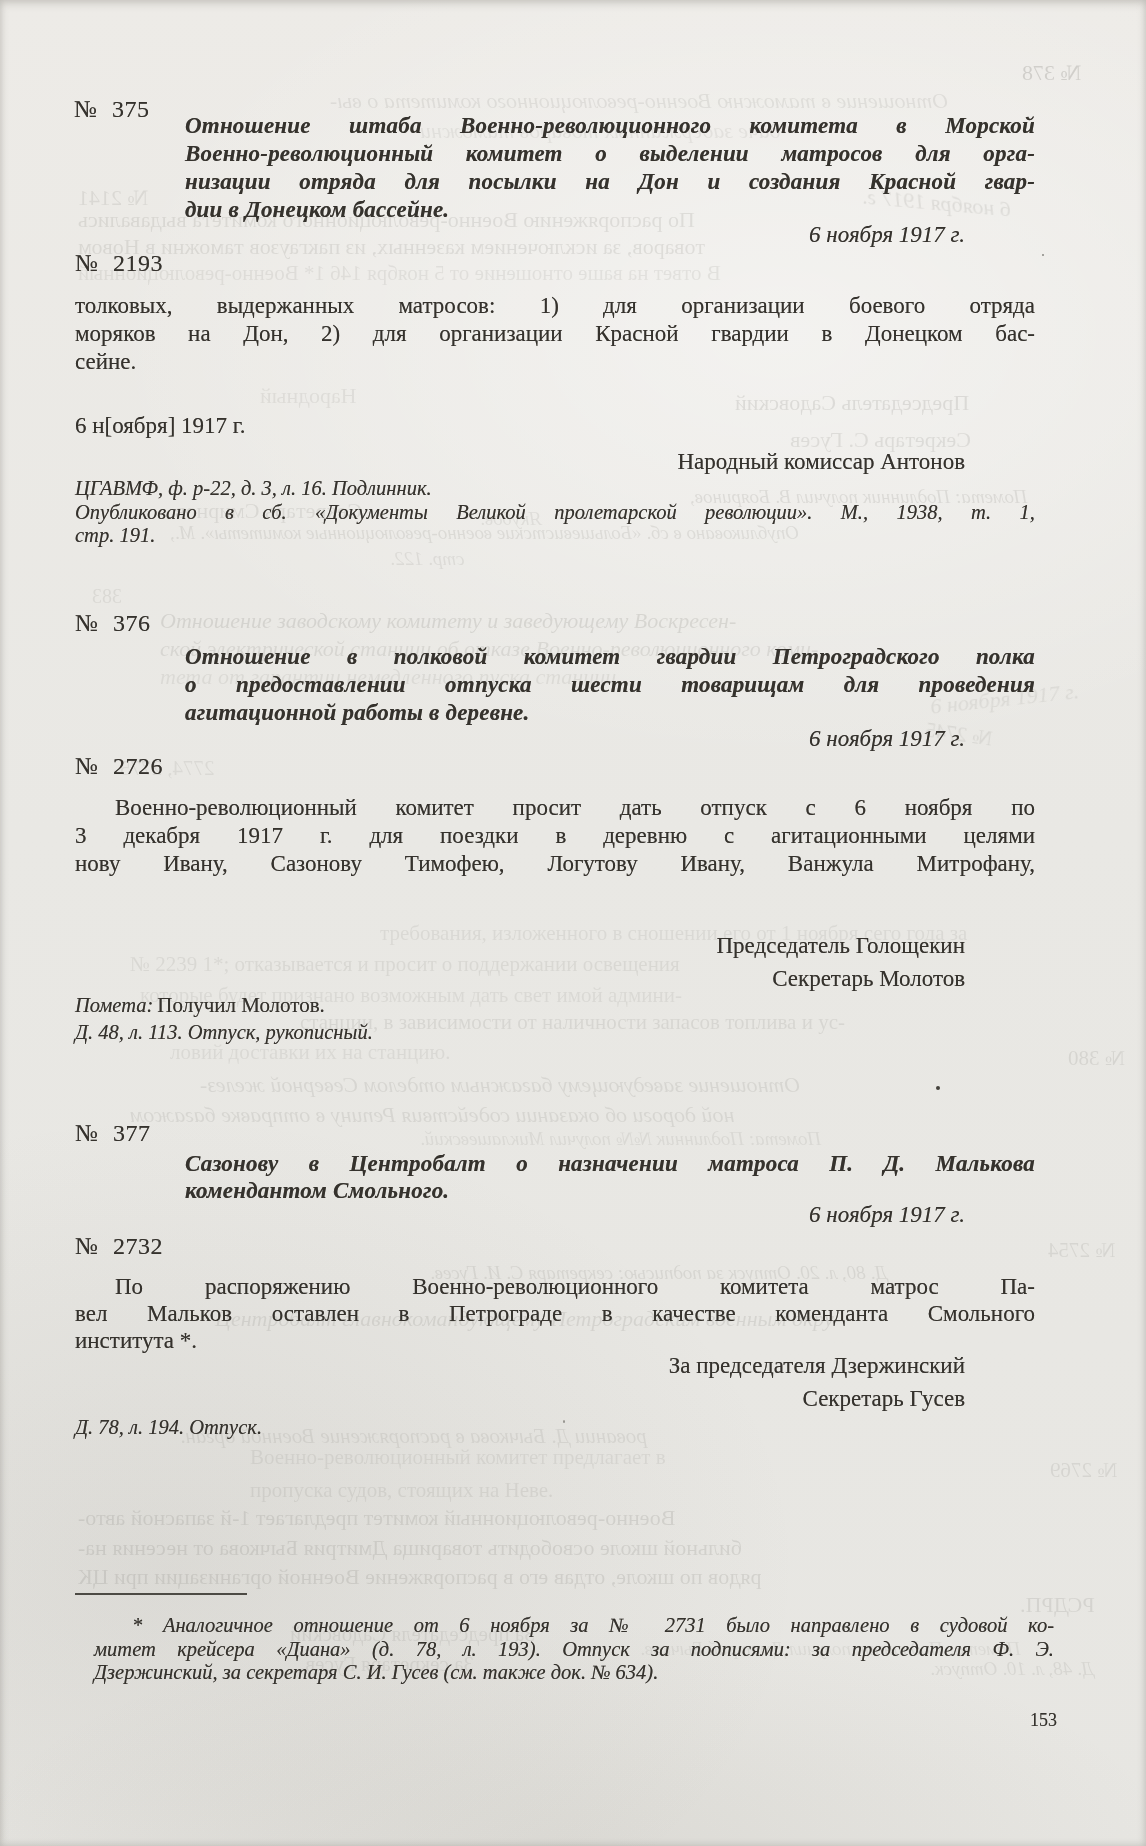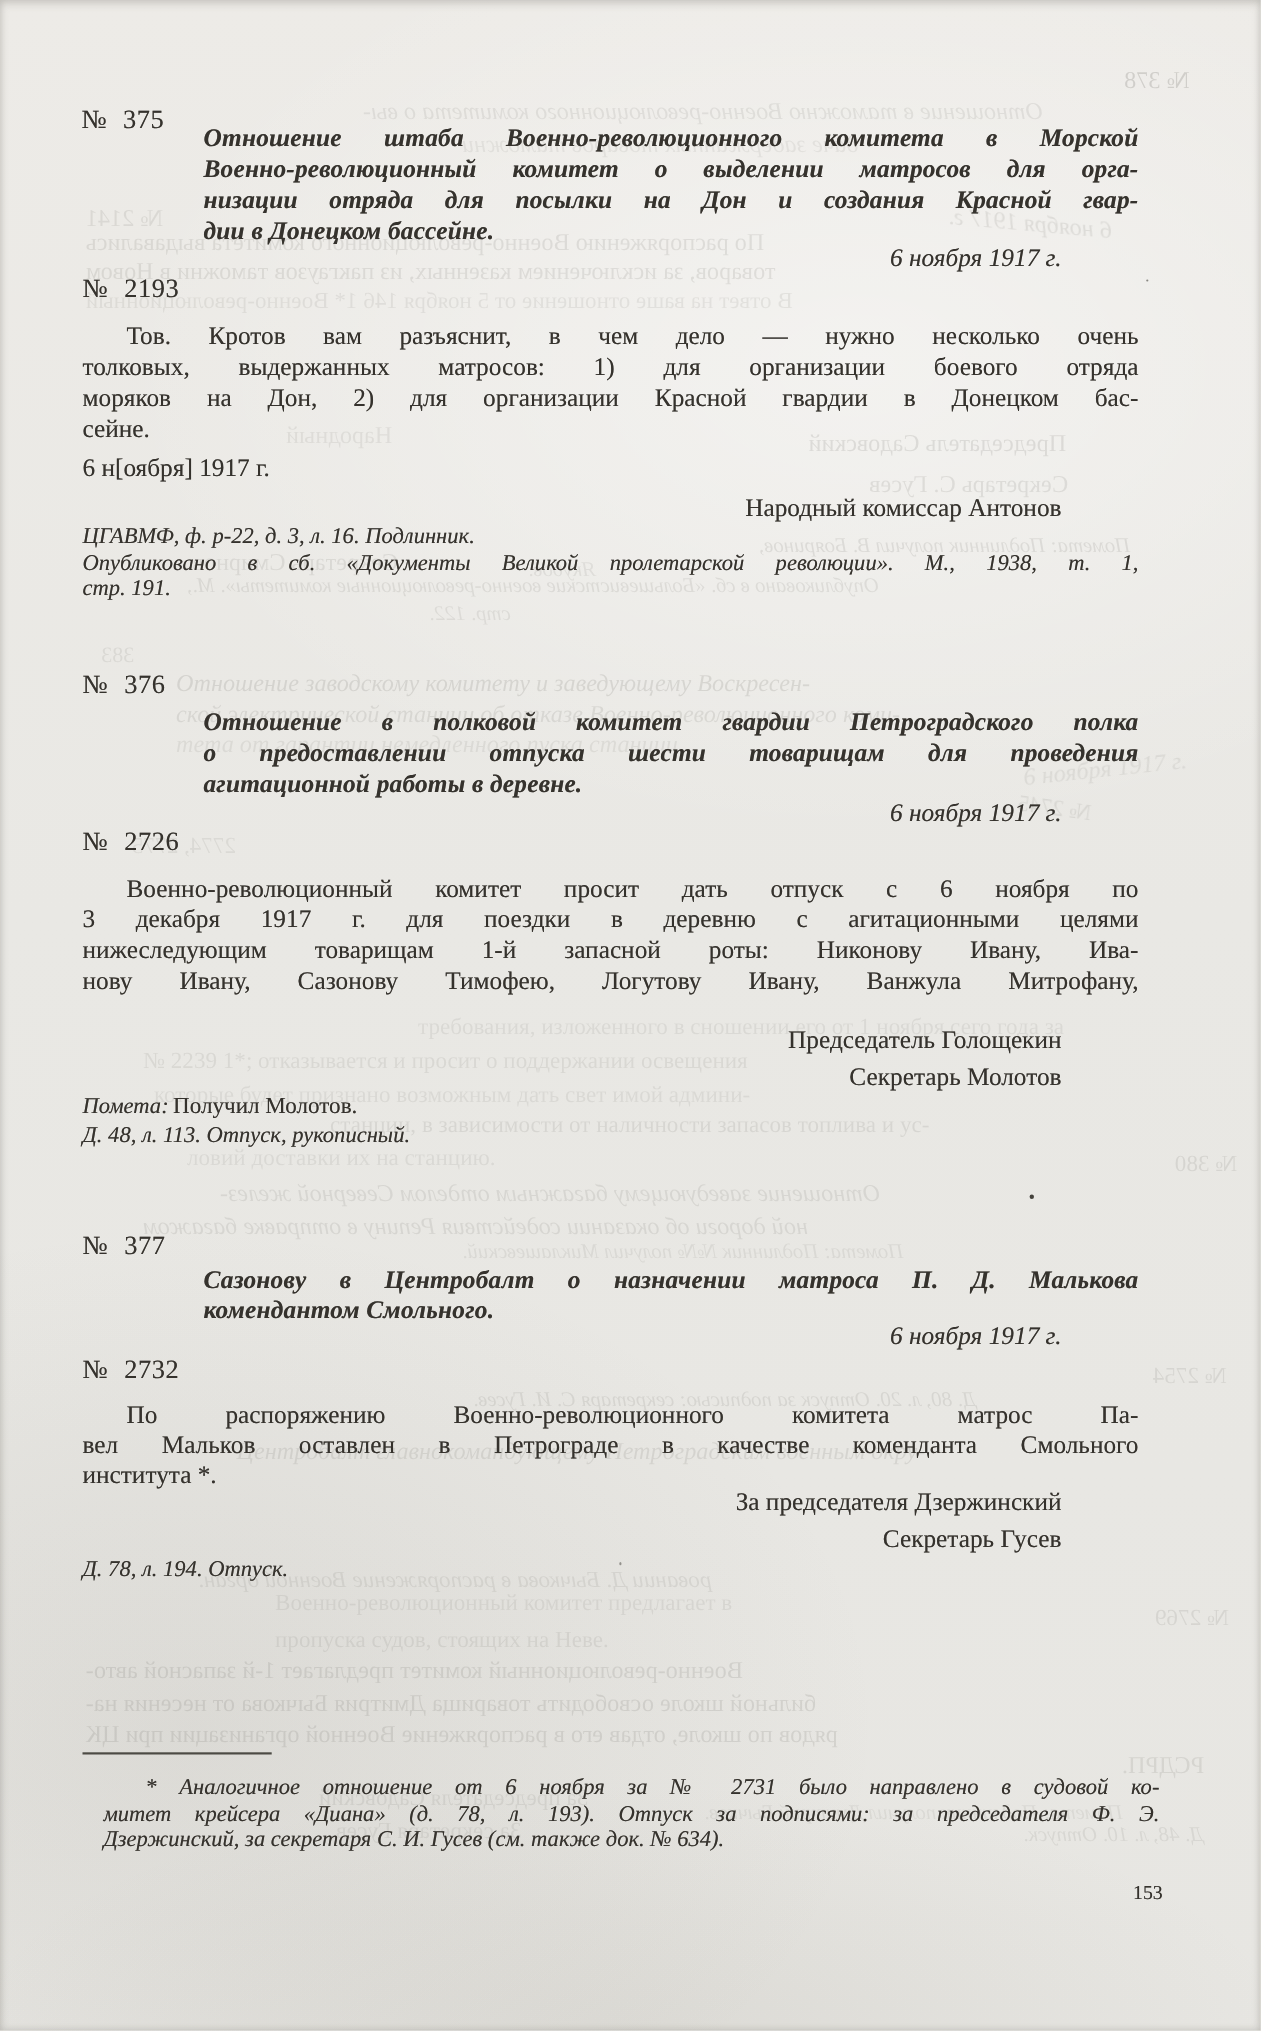--- a/index.html
+++ b/index.html
@@ -99,21 +99,20 @@
     <div class="abs docnum ink" style="left:74px; top:84px;margin-top:12px;">№ 375</div>
     <div class="abs heading" style="top:112px;">
         <div class="tl jl">Отношение штаба Военно-революционного комитета в Морской</div>
         <div class="tl jl">Военно-революционный комитет о выделении матросов для орга-</div>
         <div class="tl jl">низации отряда для посылки на Дон и создания Красной гвар-</div>
         <div class="tl ll">дии в Донецком бассейне.</div>
       </div>
     <div class="abs rline date ink" style="top:222px;">6 ноября 1917 г.</div>
     <div class="abs docnum ink" style="left:75px; top:250px;">№ 2193</div>
     <div class="abs body-block" style="top:292px;">
-        <div class="tl jl" style="text-indent: 40px;">Тов. Кротов вам разъяснит, в чем дело — нужно несколько очень</div>
         <div class="tl jl">толковых, выдержанных матросов: 1) для организации боевого отряда</div>
         <div class="tl jl">моряков на Дон, 2) для организации Красной гвардии в Донецком бас-</div>
         <div class="tl ll">сейне.</div>
       </div>
     <div class="abs plain ink" style="left:75px; top:413px;">6 н[оября] 1917 г.</div>
     <div class="abs rline sig ink" style="top:449px;">Народный комиссар Антонов</div>
     <div class="abs ref ink" style="top:477px;">ЦГАВМФ, ф. р-22, д. 3, л. 16. Подлинник.</div>
     <div class="abs small-block" style="top:501px;">
         <div class="tl jl">Опубликовано в сб. «Документы Великой пролетарской революции». М., 1938, т. 1,</div>
         <div class="tl ll">стр. 191.</div>
@@ -125,21 +124,20 @@
     <div class="abs heading" style="top:643px;">
         <div class="tl jl">Отношение в полковой комитет гвардии Петроградского полка</div>
         <div class="tl jl">о предоставлении отпуска шести товарищам для проведения</div>
         <div class="tl ll">агитационной работы в деревне.</div>
       </div>
     <div class="abs rline date ink" style="top:726px;">6 ноября 1917 г.</div>
     <div class="abs docnum ink" style="left:75px; top:753px;">№ 2726</div>
     <div class="abs body-block" style="top:794px;">
         <div class="tl jl" style="text-indent: 40px;">Военно-революционный комитет просит дать отпуск с 6 ноября по</div>
         <div class="tl jl">3 декабря 1917 г. для поездки в деревню с агитационными целями</div>
-        <div class="tl jl">нижеследующим товарищам 1-й запасной роты: Никонову Ивану, Ива-</div>
         <div class="tl jl">нову Ивану, Сазонову Тимофею, Логутову Ивану, Ванжула Митрофану,</div>
       </div>
     <div class="abs rline sig ink" style="top:933px;">Председатель Голощекин</div>
     <div class="abs rline sig ink" style="top:966px;">Секретарь Молотов</div>
     <div class="abs ink" style="left:75px; top:993px;">
       <span class="pometa-label">Помета:</span>
       <span class="pometa-text">Получил Молотов.</span>
     </div>
     <div class="abs ref ink" style="top:1021px;">Д. 48, л. 113. Отпуск, рукописный.</div>
   </section>

